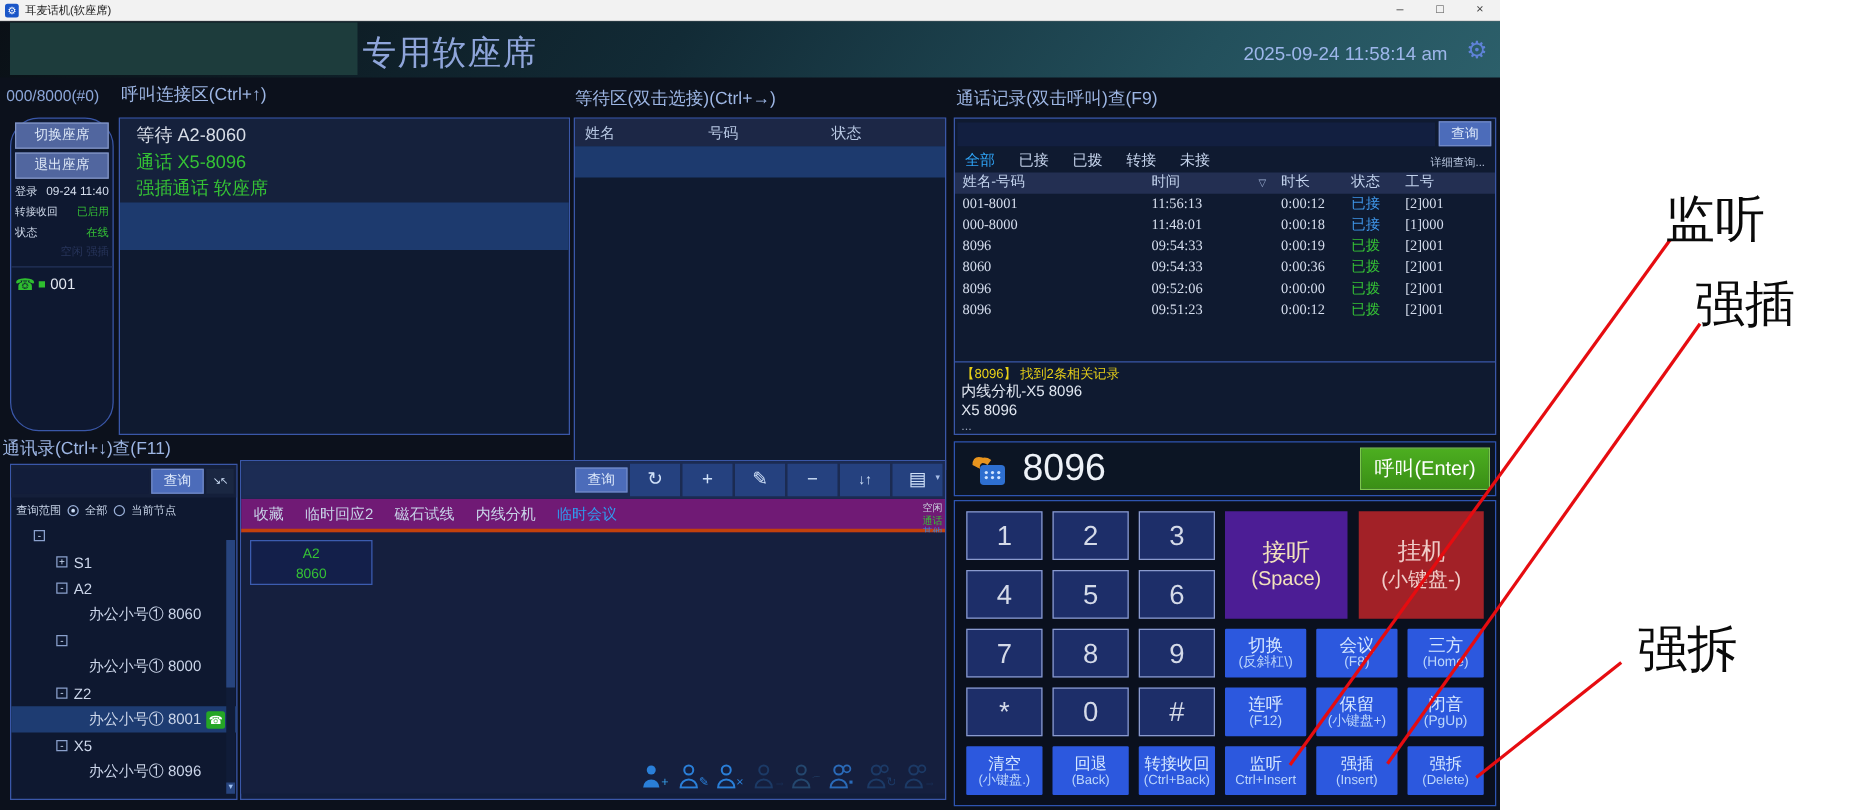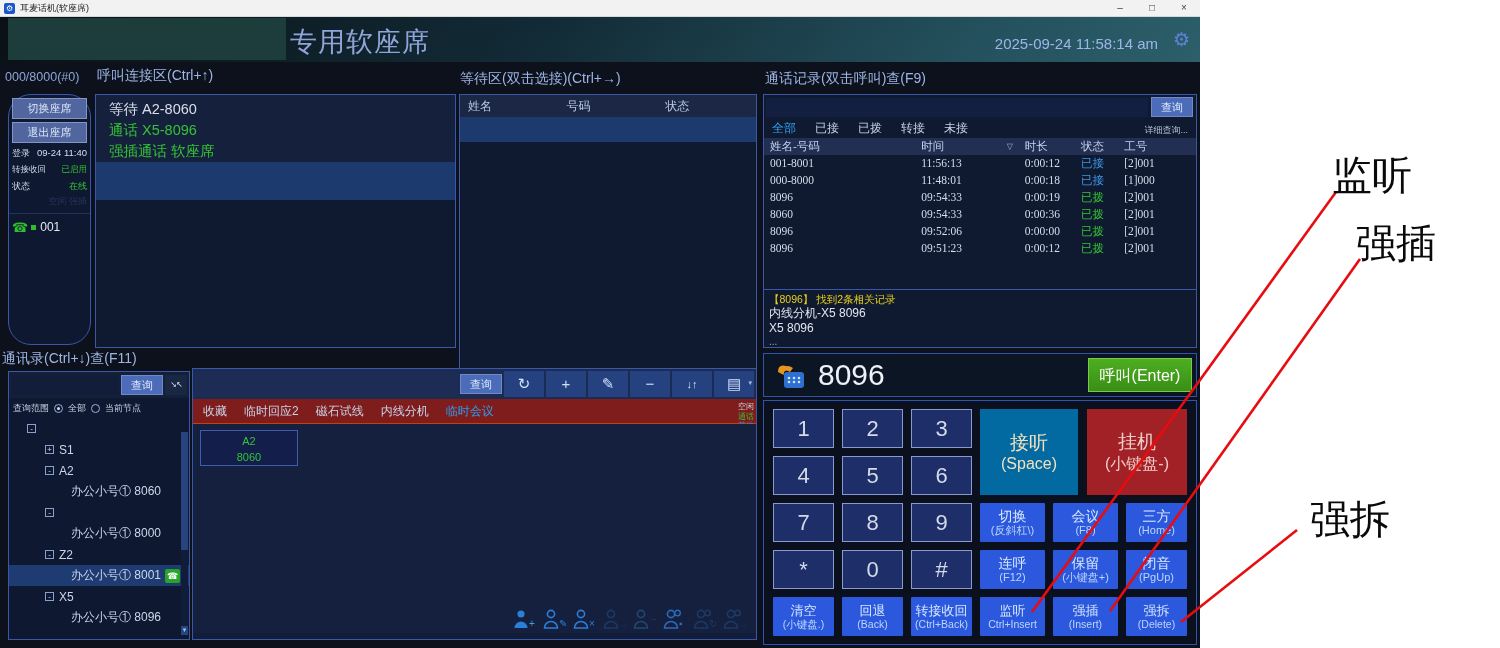--- a/index.html
+++ b/index.html
@@ -79,21 +79,21 @@
 
   
   .pad { left:763px; top:400px; width:434px; height:245px; background:#0a101e; border:1px solid #2e54b0; padding:8px 9px; display:grid; grid-template-columns:61px 61px 61px 65px 65px 61px; grid-template-rows:repeat(5,39px); gap:8px; }
   .key { display:flex; flex-direction:column; align-items:center; justify-content:center; text-align:center; }
   .key.digit { background:#1d2e69; border:1px solid #8a9ace; color:#d4dae8; font-size:22px; }
   .key.func { background:#2c58de; color:#d6e8ff; border-radius:1px; }
   .key.func .kl { font-size:14px; line-height:16px; }
   .key.func .ks { font-size:11px; line-height:13px; color:#bcd6fa; }
   .bigwrap { grid-column:4/7; grid-row:1/3; display:flex; gap:9px; }
   .key.big { flex:1; }
-  .key.answer { background:#0369a1; color:#f2e2bc; }
+  .key.answer { background:#4c1d95; color:#f2e2bc; }
   .key.answer .kl { font-size:19px; line-height:24px; }
   .key.answer .ks { font-size:16px; }
   .key.hangup { background:#a22127; color:#f0cdc9; flex:1.02; }
   .key.hangup .kl { font-size:19px; line-height:24px; }
   .key.hangup .ks { font-size:16px; }
   .key.bottom .kl { font-size:13px; line-height:15px; }
   .key.bottom .ks { font-size:10.5px; line-height:12px; }
 
   
   .treep { left:8px; top:371px; width:182px; height:269px; background:#0e1830; }
@@ -112,21 +112,21 @@
   .tthumb { position:absolute; top:0; left:0; right:0; height:58%; background:#27447e; }
   .tarrow { position:absolute; bottom:0; left:0; right:0; height:9px; background:#27447e; color:#9fc0f0; font-size:6px; text-align:center; line-height:9px; }
 
   
   .cmain { left:192px; top:368px; width:565px; height:272px; background:#121d3a; }
   .ctoolbar { display:flex; align-items:center; height:30px; background:#1b2b52; padding:2px; position:relative; }
   .ctb-input { flex:1; height:24px; background:#1c2c54; }
   .iconbtn { width:40px; height:26px; background:#25417f; margin-left:2px; color:#cfe0f8; font-size:15px; text-align:center; line-height:26px; position:relative; }
   .iconbtn .caret { font-size:7px; position:absolute; right:2px; bottom:1px; color:#aac0e8; }
   .clegend { position:absolute; right:2px; top:1px; text-align:right; font-size:8px; line-height:9.5px; }
-  .ctabs { display:flex; gap:17px; padding:4px 0 3px 10px; font-size:12px; color:#c8d4e8; background:#7f1d1d; border-bottom:1px solid #c2410c; }
+  .ctabs { display:flex; gap:17px; padding:4px 0 3px 10px; font-size:12px; color:#c8d4e8; background:#701a75; border-bottom:3px solid #c2410c; }
   .ctab.active { color:#2e9df0; }
   .ccontent { position:relative; height:209px; background:#151f3e; }
   .card { position:absolute; left:7px; top:6px; width:98px; height:36px; border:1px solid #3c5cb0; background:#131f4a; text-align:center; font-size:11px; color:#35c235; line-height:16px; padding-top:2px; }
   .people { position:absolute; right:10px; bottom:4px; display:flex; gap:7px; align-items:flex-end; }
 
   
   .overlay { position:absolute; left:0; top:0; width:1500px; height:648px; z-index:5; pointer-events:none; }
   .anno { position:absolute; z-index:6; font-size:40px; color:#0a0a0a; font-family:"Liberation Sans", sans-serif; }
 </style>
 </head>

